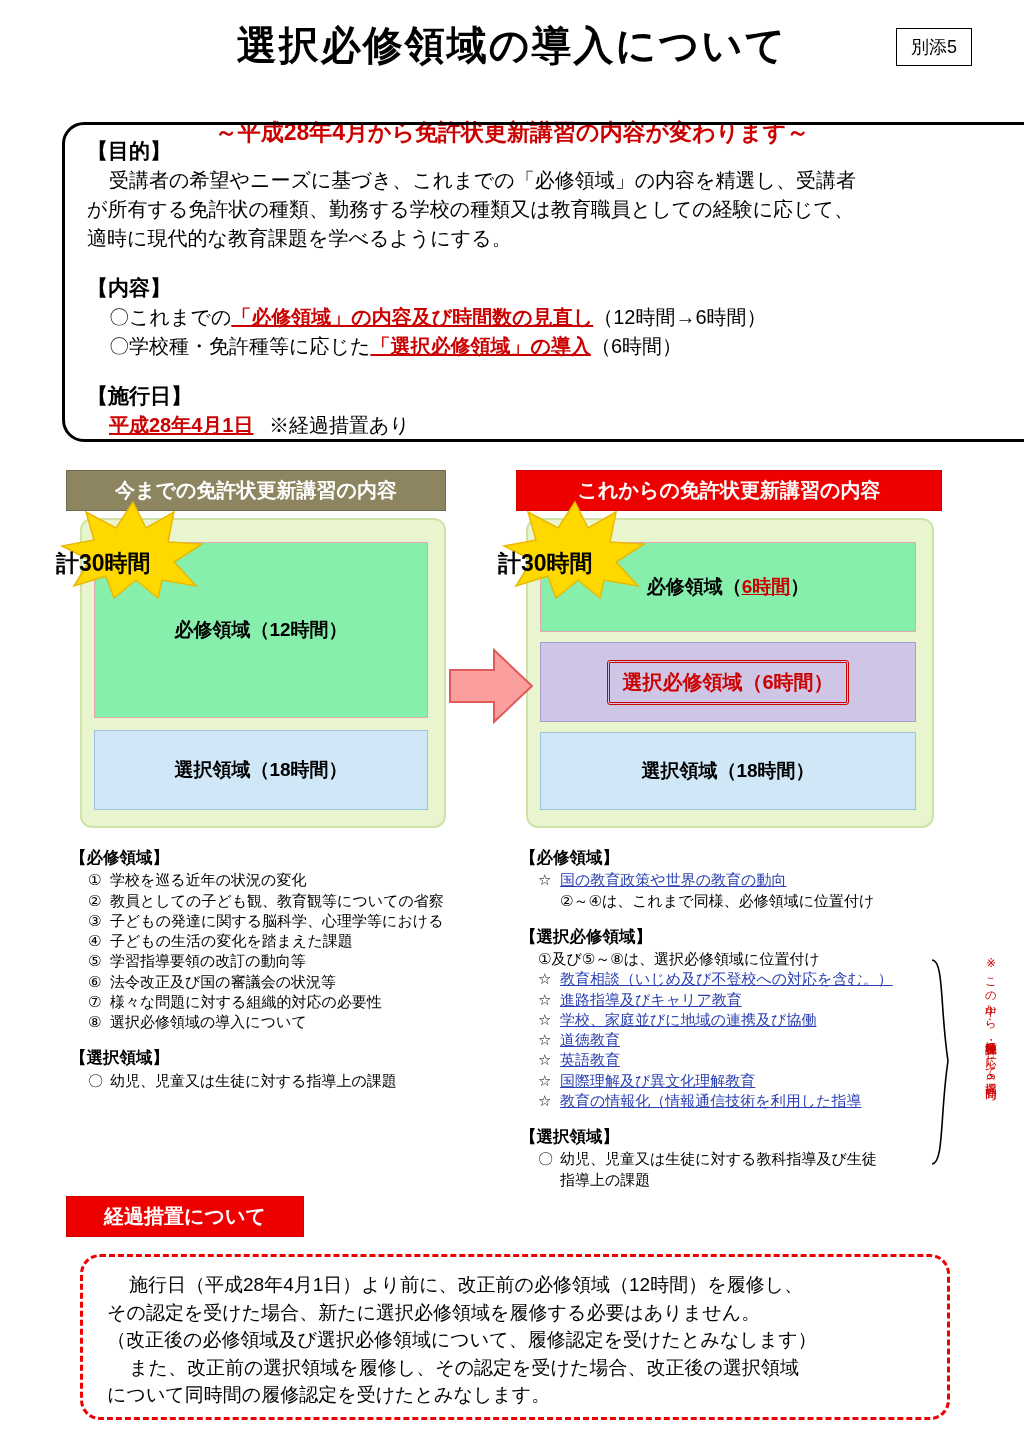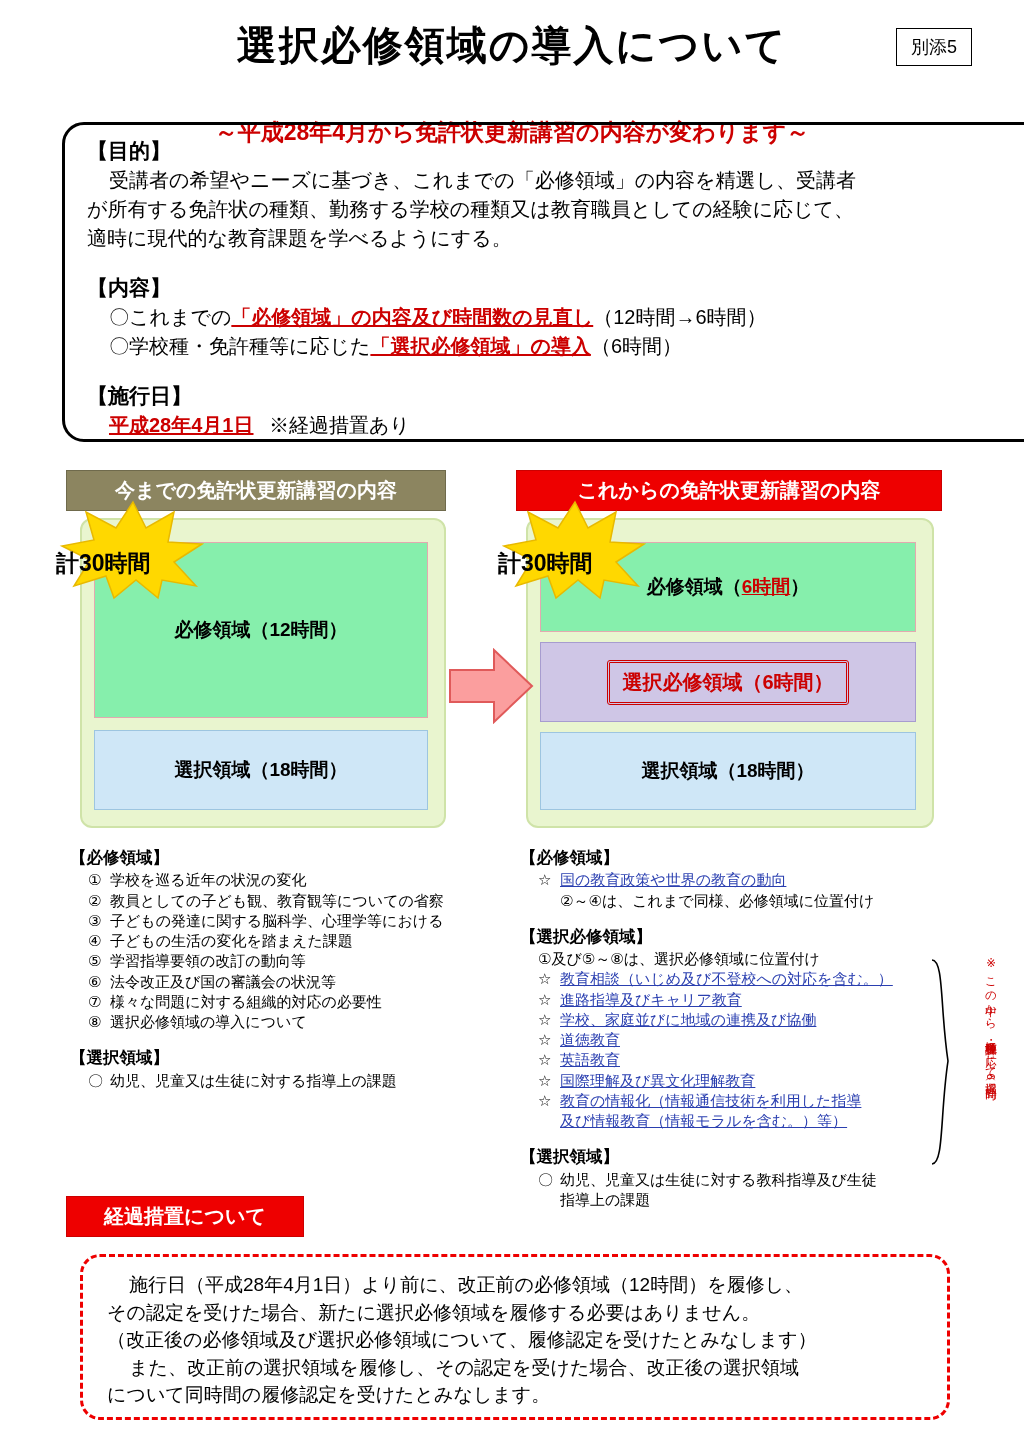--- a/index.html
+++ b/index.html
@@ -202,21 +202,20 @@
 
     <div class="hd" style="margin-top:14px;">【選択必修領域】</div>
     <div class="li">①及び⑤～⑧は、選択必修領域に位置付け</div>
     <div class="li"><span class="num">☆</span><span class="link">教育相談（いじめ及び不登校への対応を含む。）</span></div>
     <div class="li"><span class="num">☆</span><span class="link">進路指導及びキャリア教育</span></div>
     <div class="li"><span class="num">☆</span><span class="link">学校、家庭並びに地域の連携及び協働</span></div>
     <div class="li"><span class="num">☆</span><span class="link">道徳教育</span></div>
     <div class="li"><span class="num">☆</span><span class="link">英語教育</span></div>
     <div class="li"><span class="num">☆</span><span class="link">国際理解及び異文化理解教育</span></div>
     <div class="li"><span class="num">☆</span><span class="link">教育の情報化（情報通信技術を利用した指導</span></div>
-    <div class="li sub"><span class="link">及び情報教育（情報モラルを含む。）等）</span></div>
 
     <div class="hd" style="margin-top:14px;">【選択領域】</div>
     <div class="li"><span class="num">〇</span><span>幼児、児童又は生徒に対する教科指導及び生徒</span></div>
     <div class="li sub"><span>指導上の課題</span></div>
   </div>
 
   <div class="brace">
     <svg width="22" height="210" viewBox="0 0 22 210">
       <path d="M2,2 C14,2 10,50 18,103 C10,156 14,206 2,206" fill="none" stroke="#000" stroke-width="1.6"></path>
     </svg>

